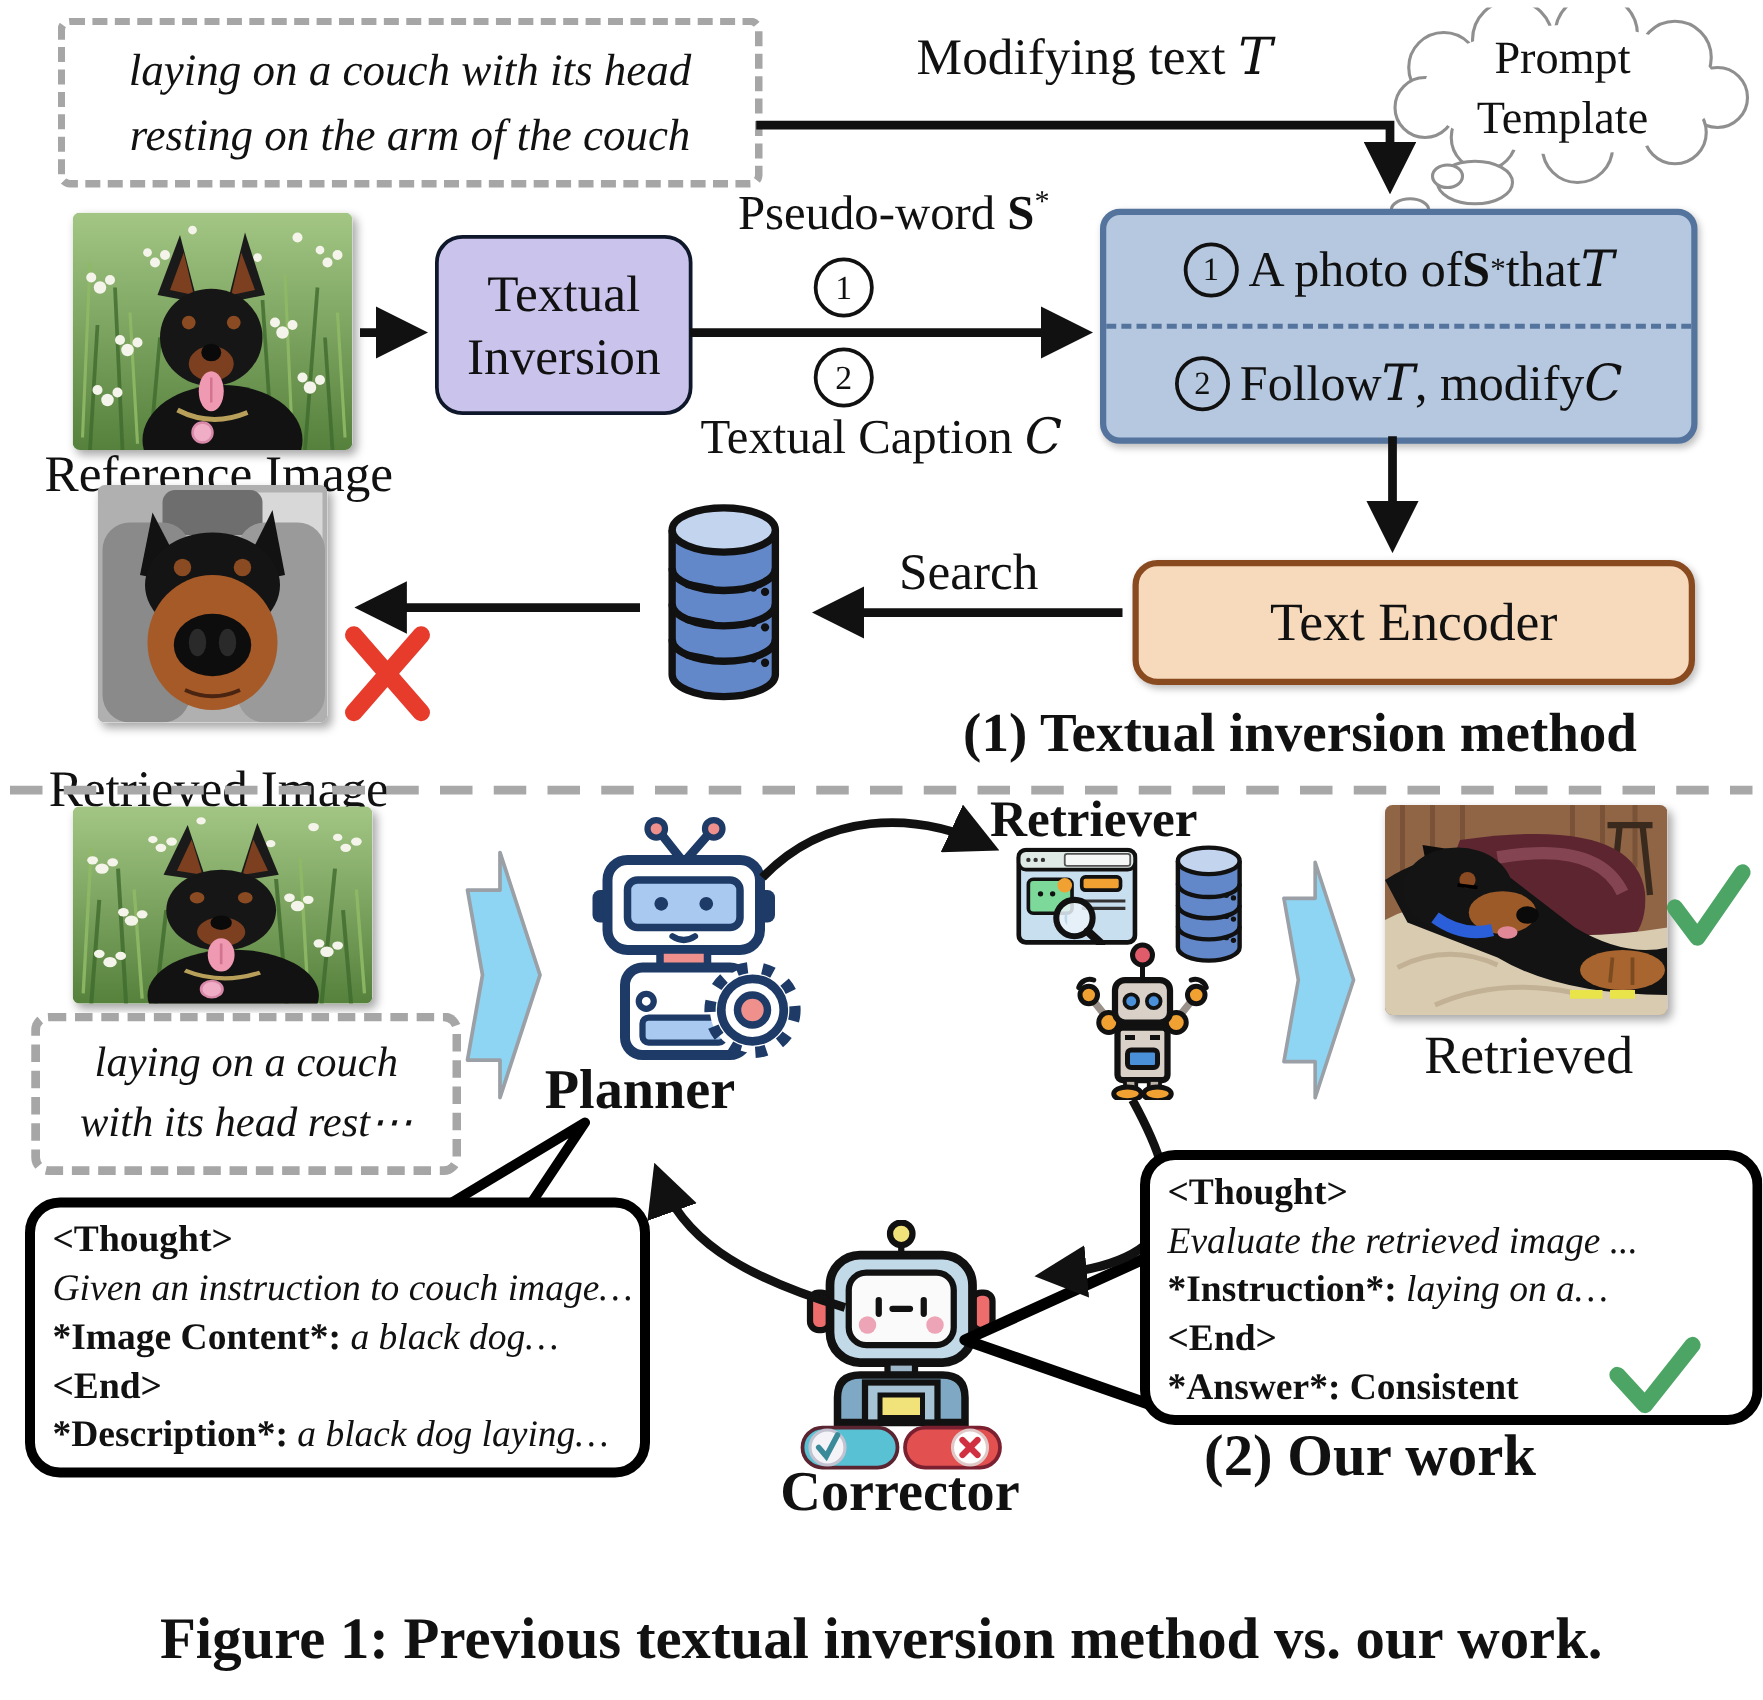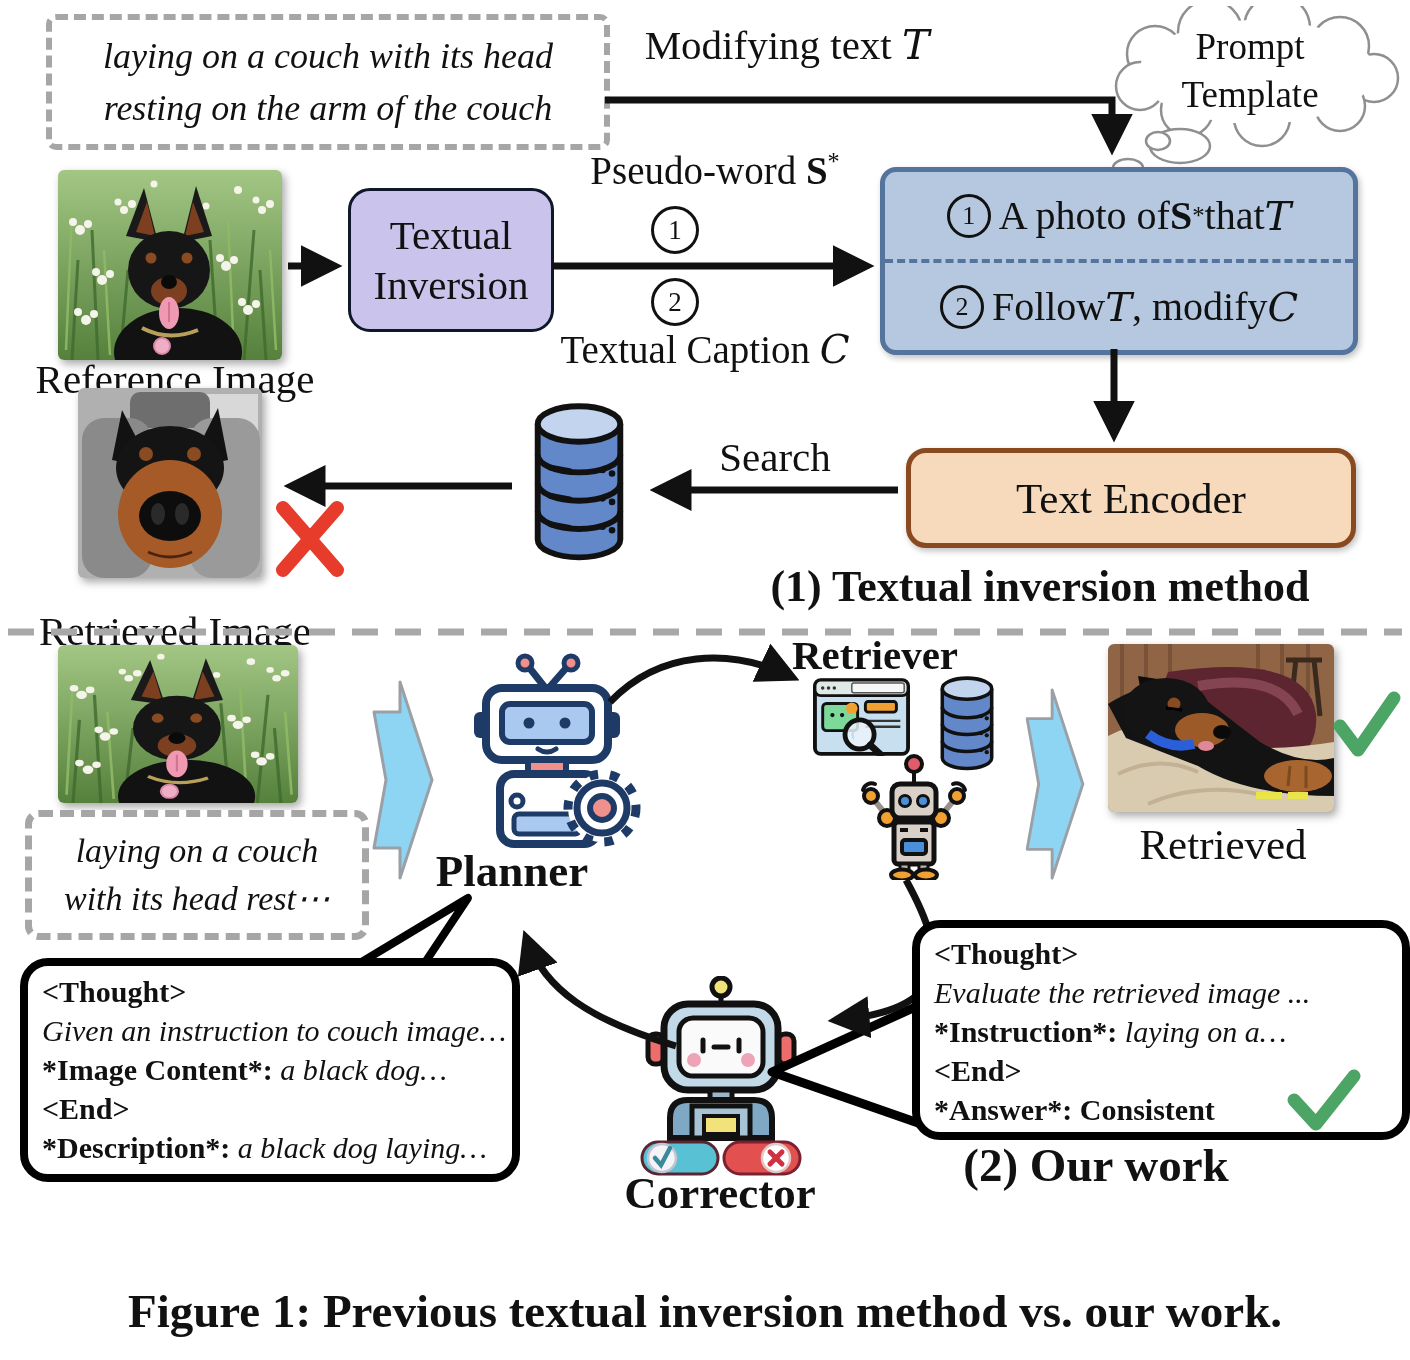--- a/index.html
+++ b/index.html
@@ -117,21 +117,21 @@
         <circle cx="104" cy="176" r="8" fill="#f0aec6" stroke="#d888a8" stroke-width="2"></circle>
       </g>
     </defs>
   </svg>
 
   <div class="abs dashbox" id="dash1" style="left:46px;top:14px;width:552px;height:124px;font-size:36px;line-height:52px;text-align:center;">
     <div class="ln">laying on a couch with its head</div>
     <div class="ln">resting on the arm of the couch</div>
   </div>
 
-  <div class="abs lbl" style="left:572px;top:22px;width:430px;font-size:41px;white-space:nowrap;">
+  <div class="abs lbl" style="left:588px;top:22px;width:430px;font-size:41px;white-space:nowrap;text-align:right;">
     <span>Modifying text </span><span class="cal">T</span>
   </div>
 
   <svg class="abs" style="left:1092px;top:6px;" width="318" height="178" viewBox="0 0 318 178">
     <g fill="#fff" stroke="#8f8f8f" stroke-width="2.5">
       <circle cx="63" cy="48" r="28"></circle>
         <circle cx="118" cy="26" r="32"></circle>
       <circle cx="185" cy="22" r="33"></circle>
         <circle cx="248" cy="40" r="29"></circle>
       <circle cx="282" cy="72" r="24"></circle>

